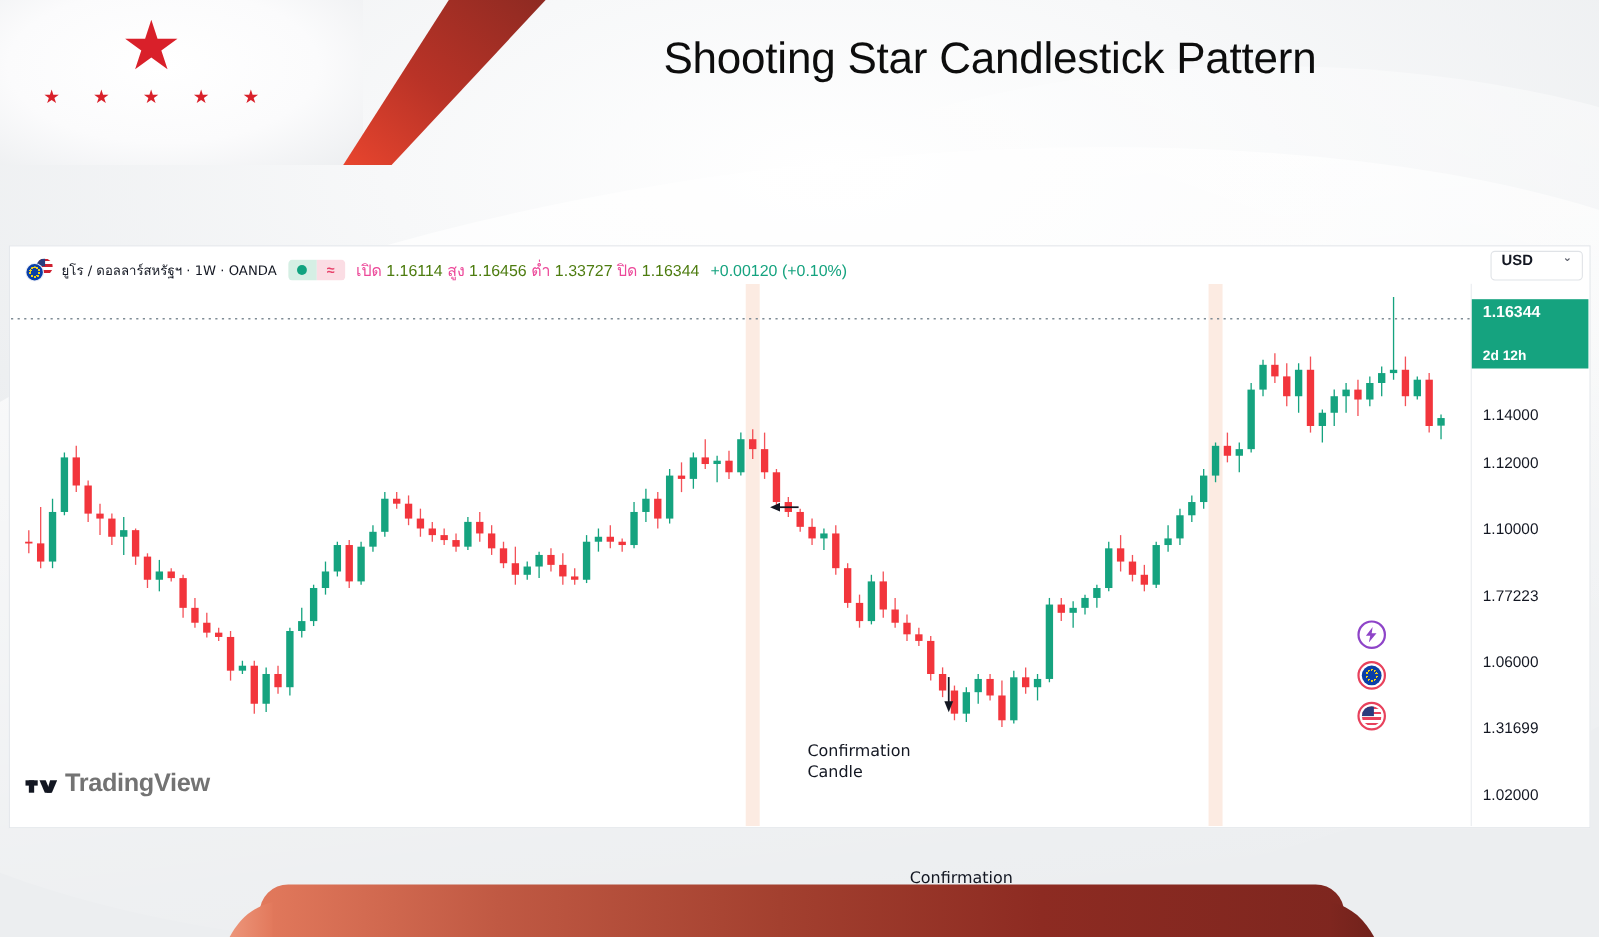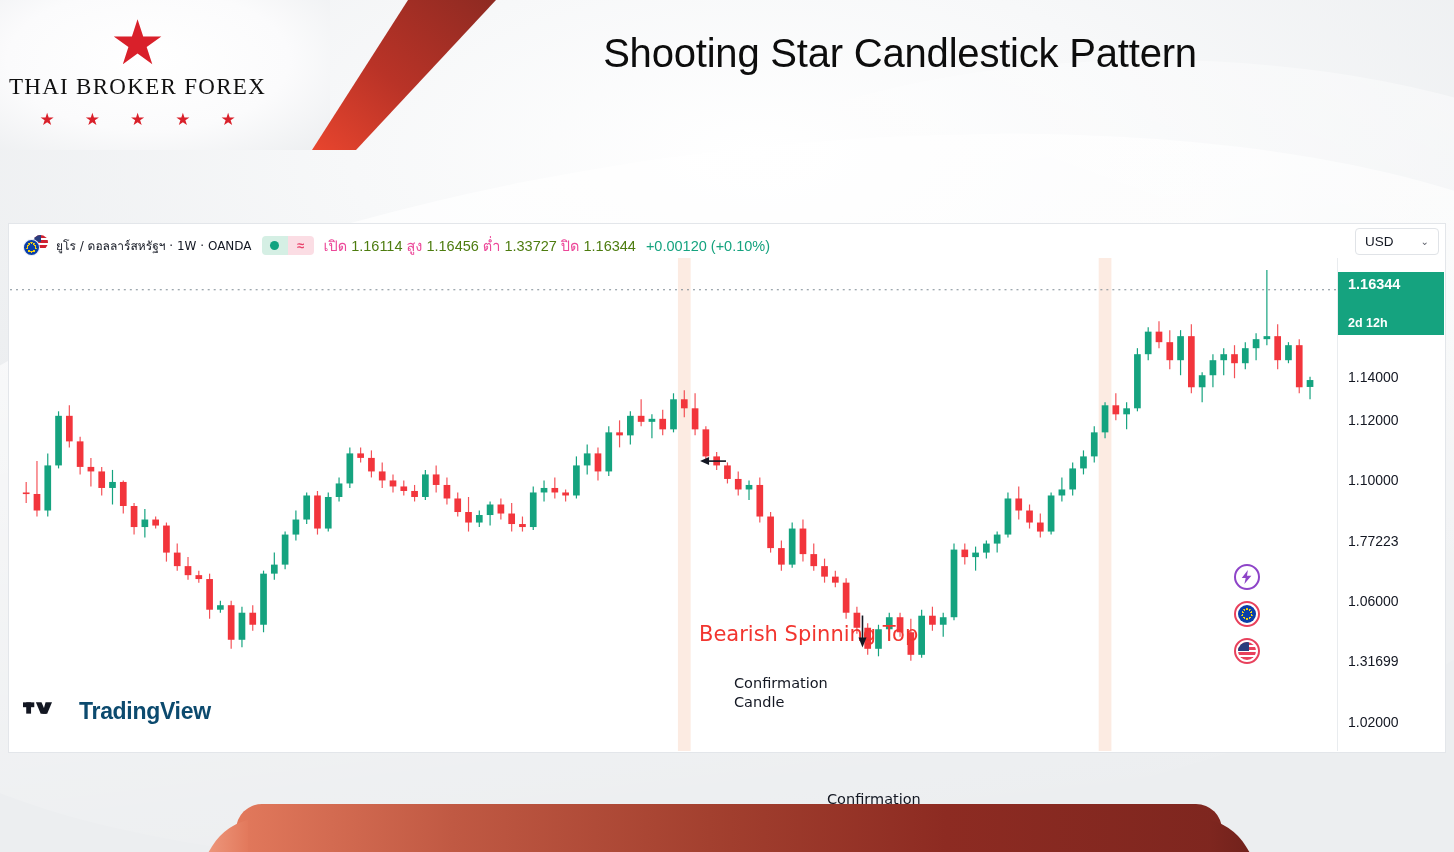--- a/index.html
+++ b/index.html
@@ -144,29 +144,29 @@
   .price-badge {
     position: absolute; left: 0; width: 100%; background: #15a37f; color: #fff;
     padding: 4px 0 5px 10px; line-height: 1.12;
   }
   .price-badge .p1 { font-size: 14.5px; font-weight: 700; }
   .price-badge .p2 { font-size: 12.5px; font-weight: 700; margin-top: 24px; }
 
   .usd-select {
     position: absolute; right: 6px; top: 4px; width: 84px; height: 27px;
     background: #fff; border: 1px solid #e0e3e7; border-radius: 4px;
-    display: flex; align-items: center; justify-content: space-between;
-    padding: 0 9px; font-size: 13.5px; color: #131722;
+    display: flex; align-items: flex-start; justify-content: space-between;
+    padding: 0 9px; font-size: 13.5px; color: #131722; font-weight: bold;
   }
   .chev { font-size: 10px; color: #5d606b; }
 
   
   .tv-logo {
     position: absolute; left: 14px; bottom: 27px;
-    display: flex; align-items: flex-start; gap: 27px; color: #0c4a6e;
+    display: flex; align-items: flex-end; gap: 7px; color: #737373;
   }
   .tv-logo .word { font-size: 23px; font-weight: 700; letter-spacing: -0.3px; }
 
   
   .round-btns { position: absolute; right: 185px; bottom: 88px; display: flex; flex-direction: column; gap: 11px; }
   .rbtn {
     width: 26px; height: 26px; border-radius: 50%; background: #fff;
     display: flex; align-items: center; justify-content: center;
     font-size: 13px; position: relative;
   }
@@ -235,21 +235,20 @@
       <stop offset="0%" stop-color="#e8452e"></stop>
       <stop offset="45%" stop-color="#b93327"></stop>
       <stop offset="100%" stop-color="#8e2a22"></stop>
     </linearGradient>
   </defs>
   <polygon points="128,150 268,0 180,0 84,150" fill="url(#wedgeGrad)"></polygon>
 </svg>
 
 <div class="logo-wrap">
   <div class="logo-bigstar">★</div>
-  <div class="logo-text">THAI BROKER FOREX</div>
   <div class="logo-stars">
     <span>★</span>
     <span>★</span>
     <span>★</span>
     <span>★</span>
     <span>★</span>
   </div>
 </div>
 
 <div class="title-block">
@@ -577,21 +576,20 @@
       <span class="mini-eu"></span>
     </div>
     <div class="rbtn flagring">
       <span class="mini-us">
           <span class="st"></span>
           <span class="ct"></span>
         </span>
     </div>
   </div>
 
-  <div class="anno anno-text lbl-bearish" style="position:absolute;">Bearish Spinning Top</div>
 
   <div class="anno anno-text lbl-conf-1" style="position:absolute;">Confirmation
 Candle</div>
   <div class="anno anno-text lbl-conf-2" style="position:absolute;">Confirmation
 Candle</div>
 
   <svg class="anno" style="left:0;top:0;width:100%;height:100%;" viewBox="0 0 1438 530">
 
     <line x1="718" y1="238" x2="700" y2="238" stroke="#131722" stroke-width="1.6"></line>
     <polygon points="692,238 701,234 701,242" fill="#131722"></polygon>

